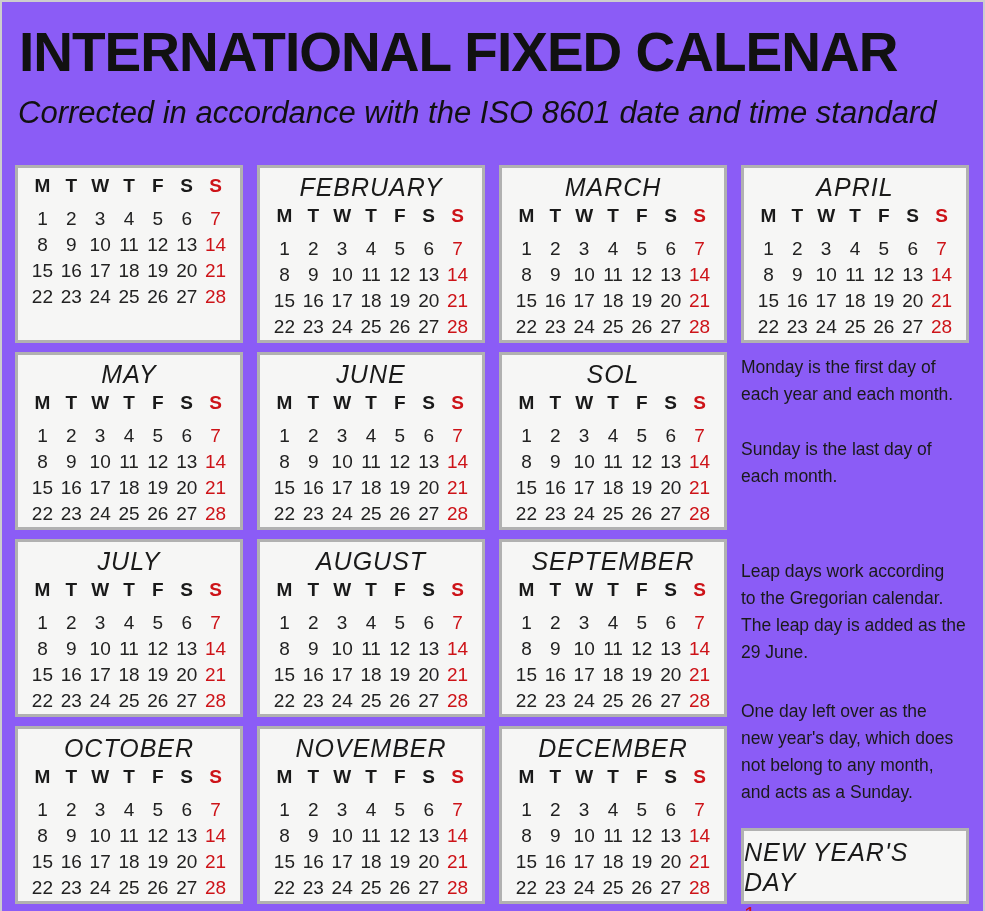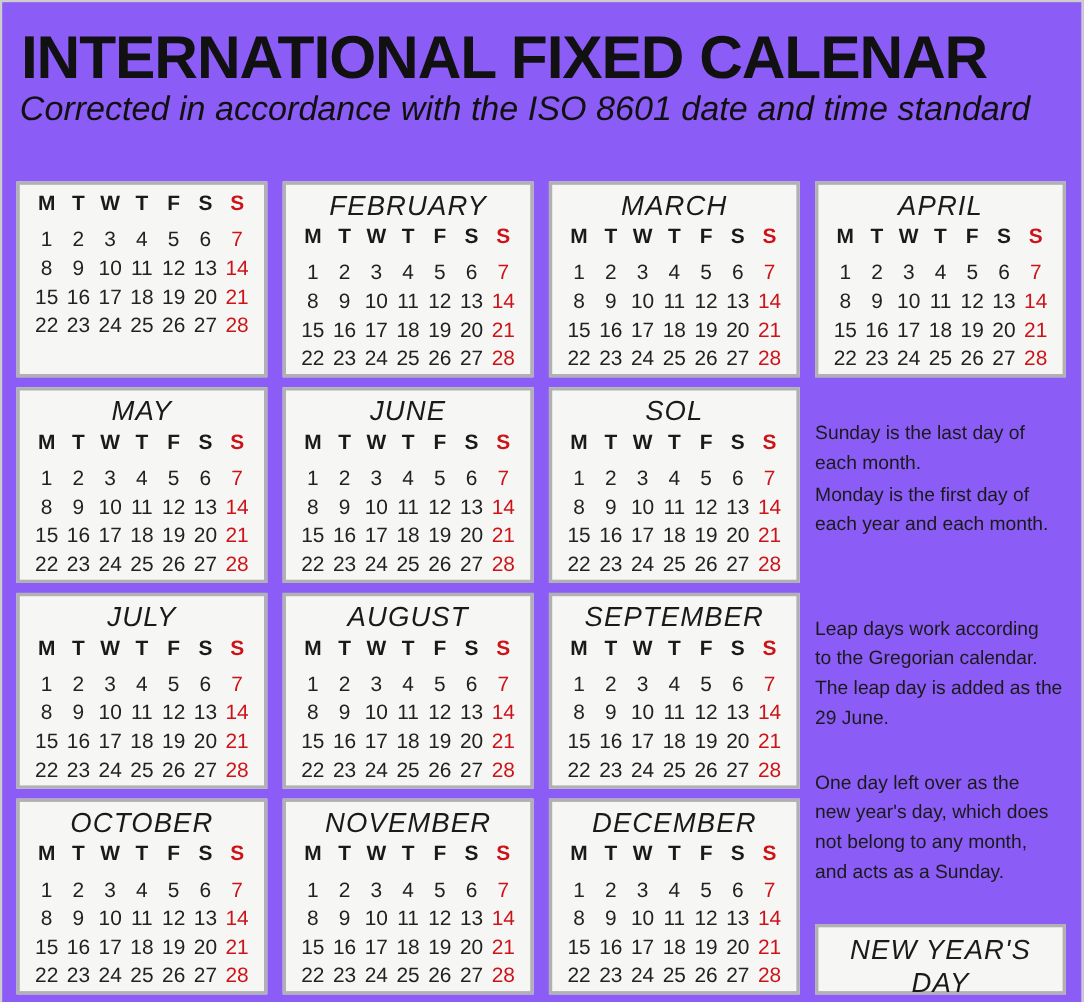--- a/index.html
+++ b/index.html
@@ -24,21 +24,21 @@
     font-size: 55px;
     font-weight: bold;
     letter-spacing: -1px;
     white-space: nowrap;
     color: #111111;
   }
 
   .subtitle {
     position: absolute;
     left: 16px;
-    top: 79px;
+    top: 93px;
     font-size: 31px;
     font-style: italic;
     white-space: nowrap;
     color: #111111;
   }
 
   .calendar-grid {
     position: absolute;
     left: 13px;
     top: 163px;
@@ -102,22 +102,21 @@
   }
   .note-0 { margin-top: 2px; }
   .note-1 { margin-top: 28px; }
   .note-2 { margin-top: 68px; }
   .note-3 { margin-top: 32px; }
 
   .nyd-box {
     margin-top: auto;
     border: 3px solid #b1b1b1;
     background: #f6f6f5;
-    height: 64px;
-    text-align: center;
+    height: 76px;
     padding-top: 6px;
   }
 
   .nyd-label {
     font-style: italic;
     font-size: 25px;
     line-height: 30px;
     letter-spacing: 1px;
     color: #1a1a1a;
   }
@@ -131,24 +130,24 @@
 </head>
 <body>
 
 <div class="page">
   <h1 class="main-title">INTERNATIONAL FIXED CALENAR</h1>
   <div class="subtitle">Corrected in accordance with the ISO 8601 date and time standard</div>
 
   <div class="calendar-grid" id="calendar-grid">
 
     <div class="notes-column">
+      <p class="note note-0">Monday is the first day of
+each year and each month.</p>
       <p class="note note-1">Sunday is the last day of
 each month.</p>
-      <p class="note note-0">Monday is the first day of
-each year and each month.</p>
       <p class="note note-2">Leap days work according
 to the Gregorian calendar.
 The leap day is added as the
 29 June.</p>
       <p class="note note-3">One day left over as the
 new year's day, which does
 not belong to any month,
 and acts as a Sunday.</p>
       <div class="nyd-box">
         <div class="nyd-label">NEW YEAR'S DAY</div>

